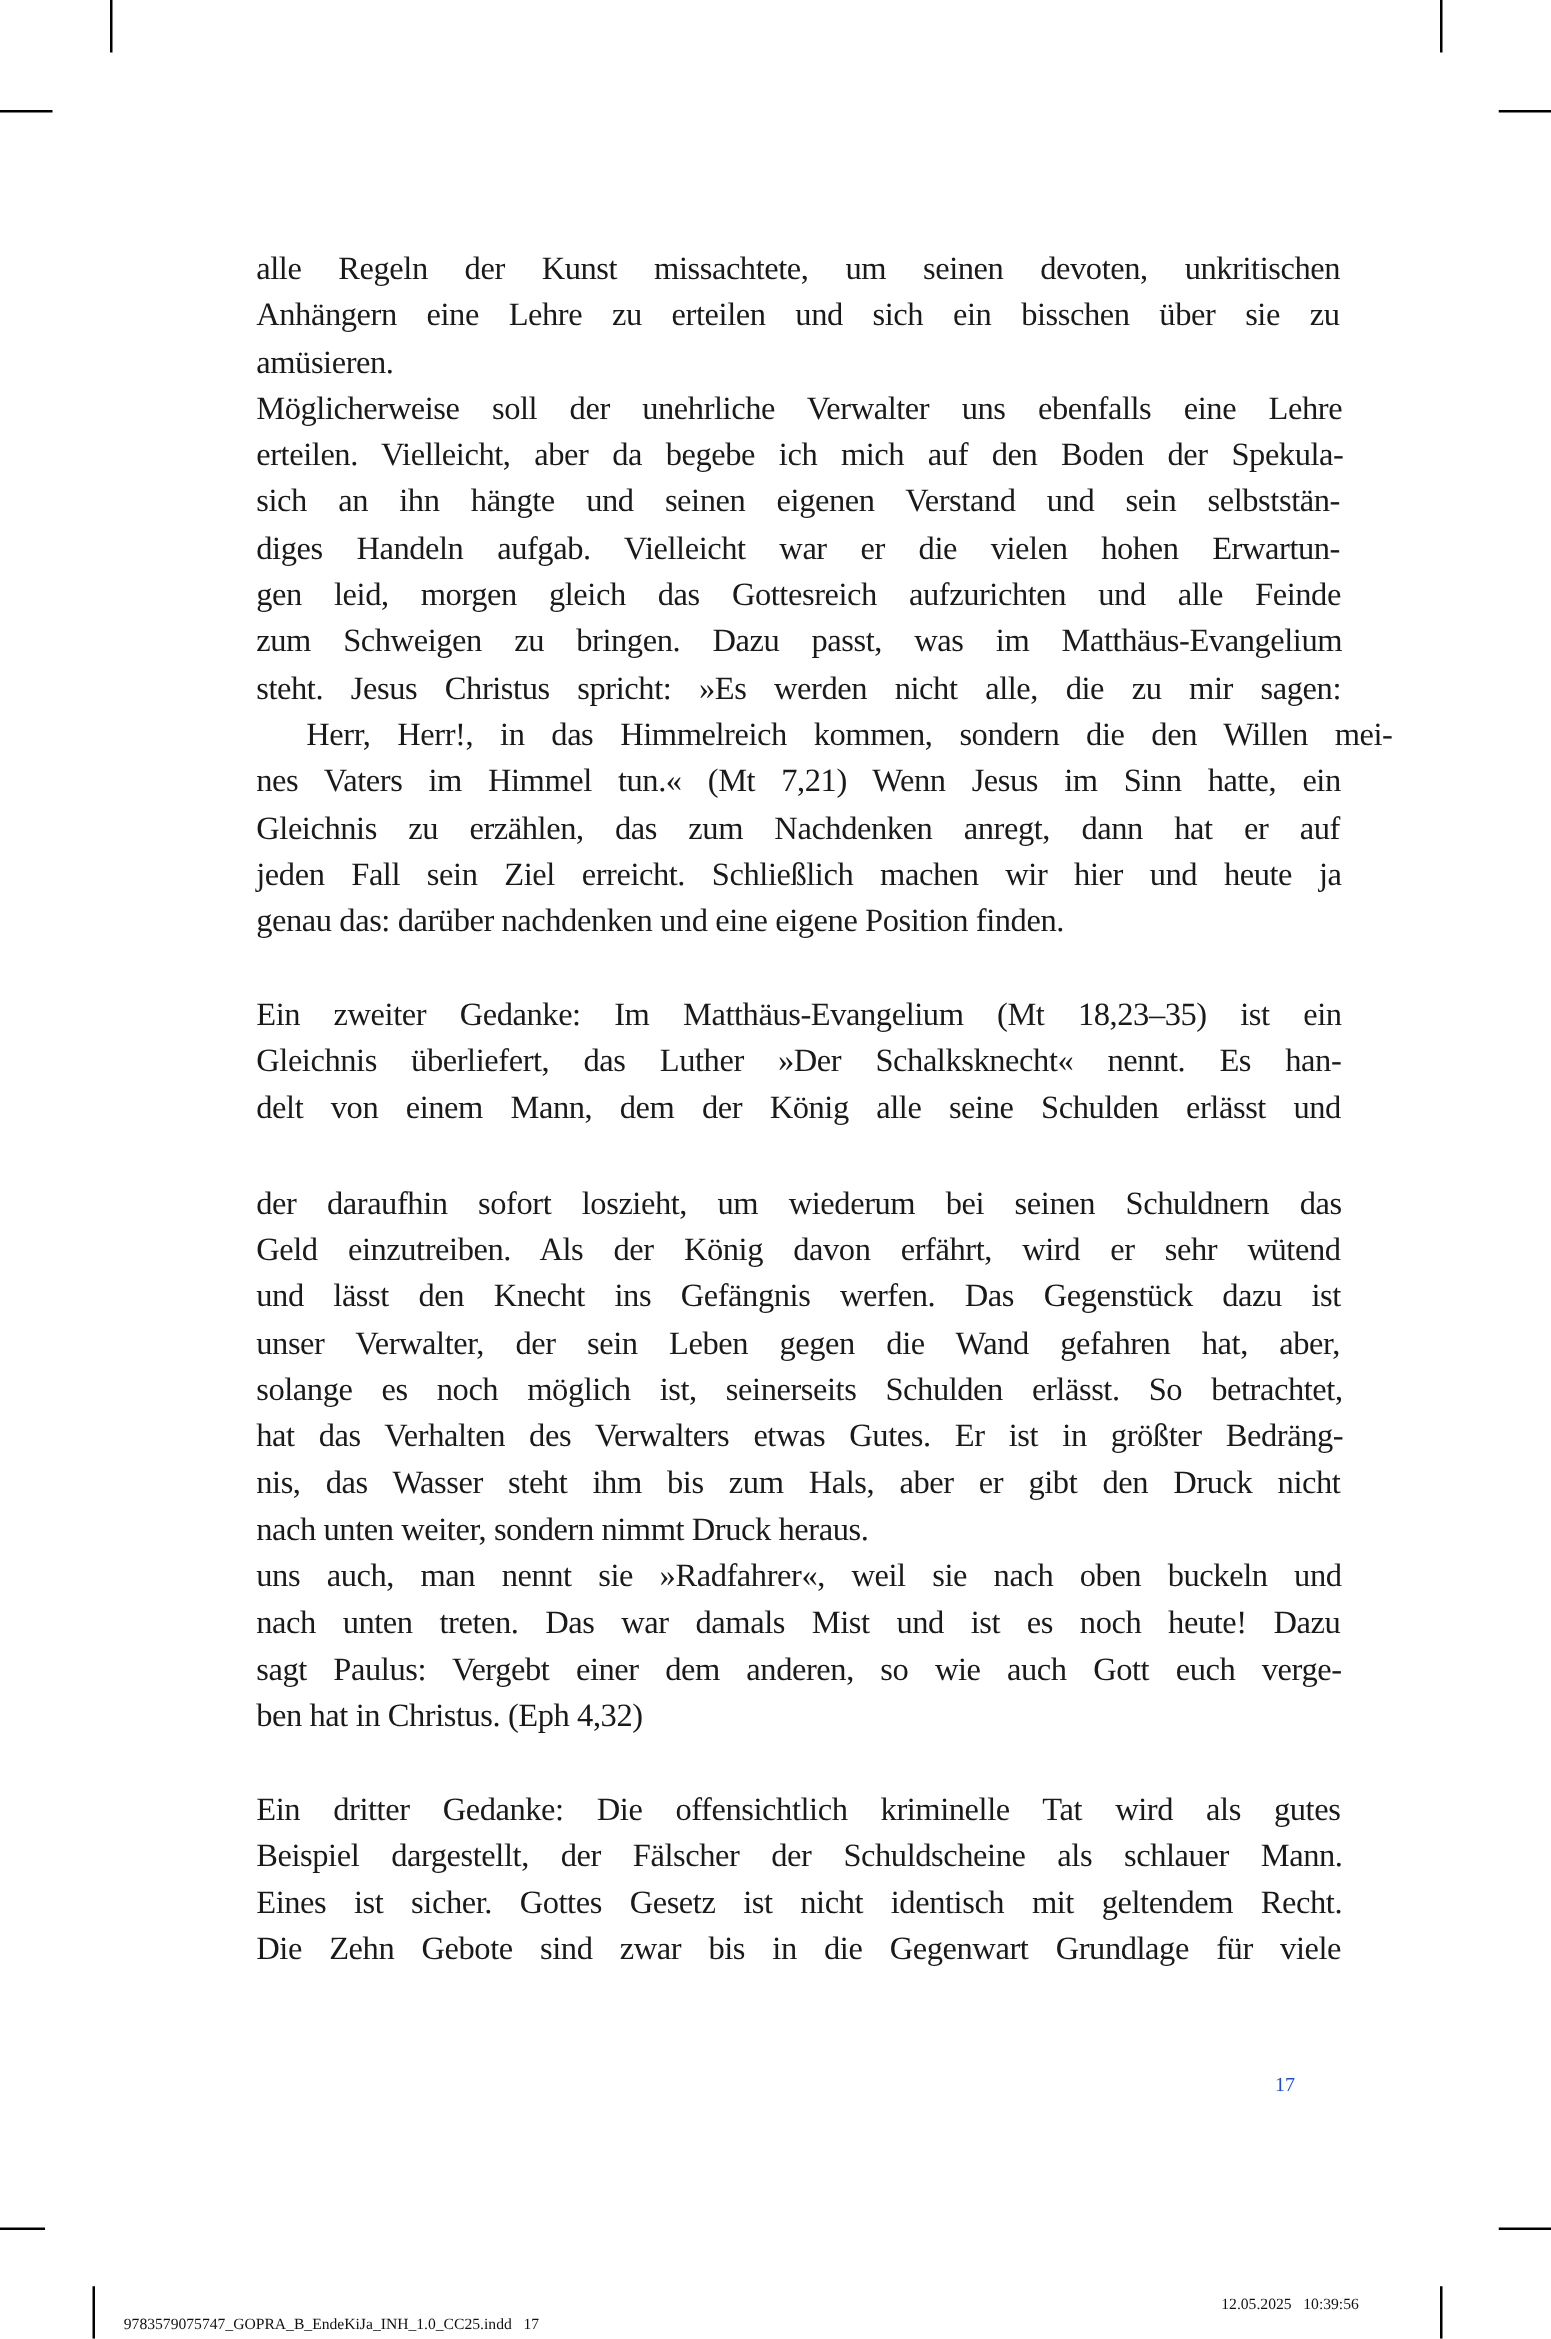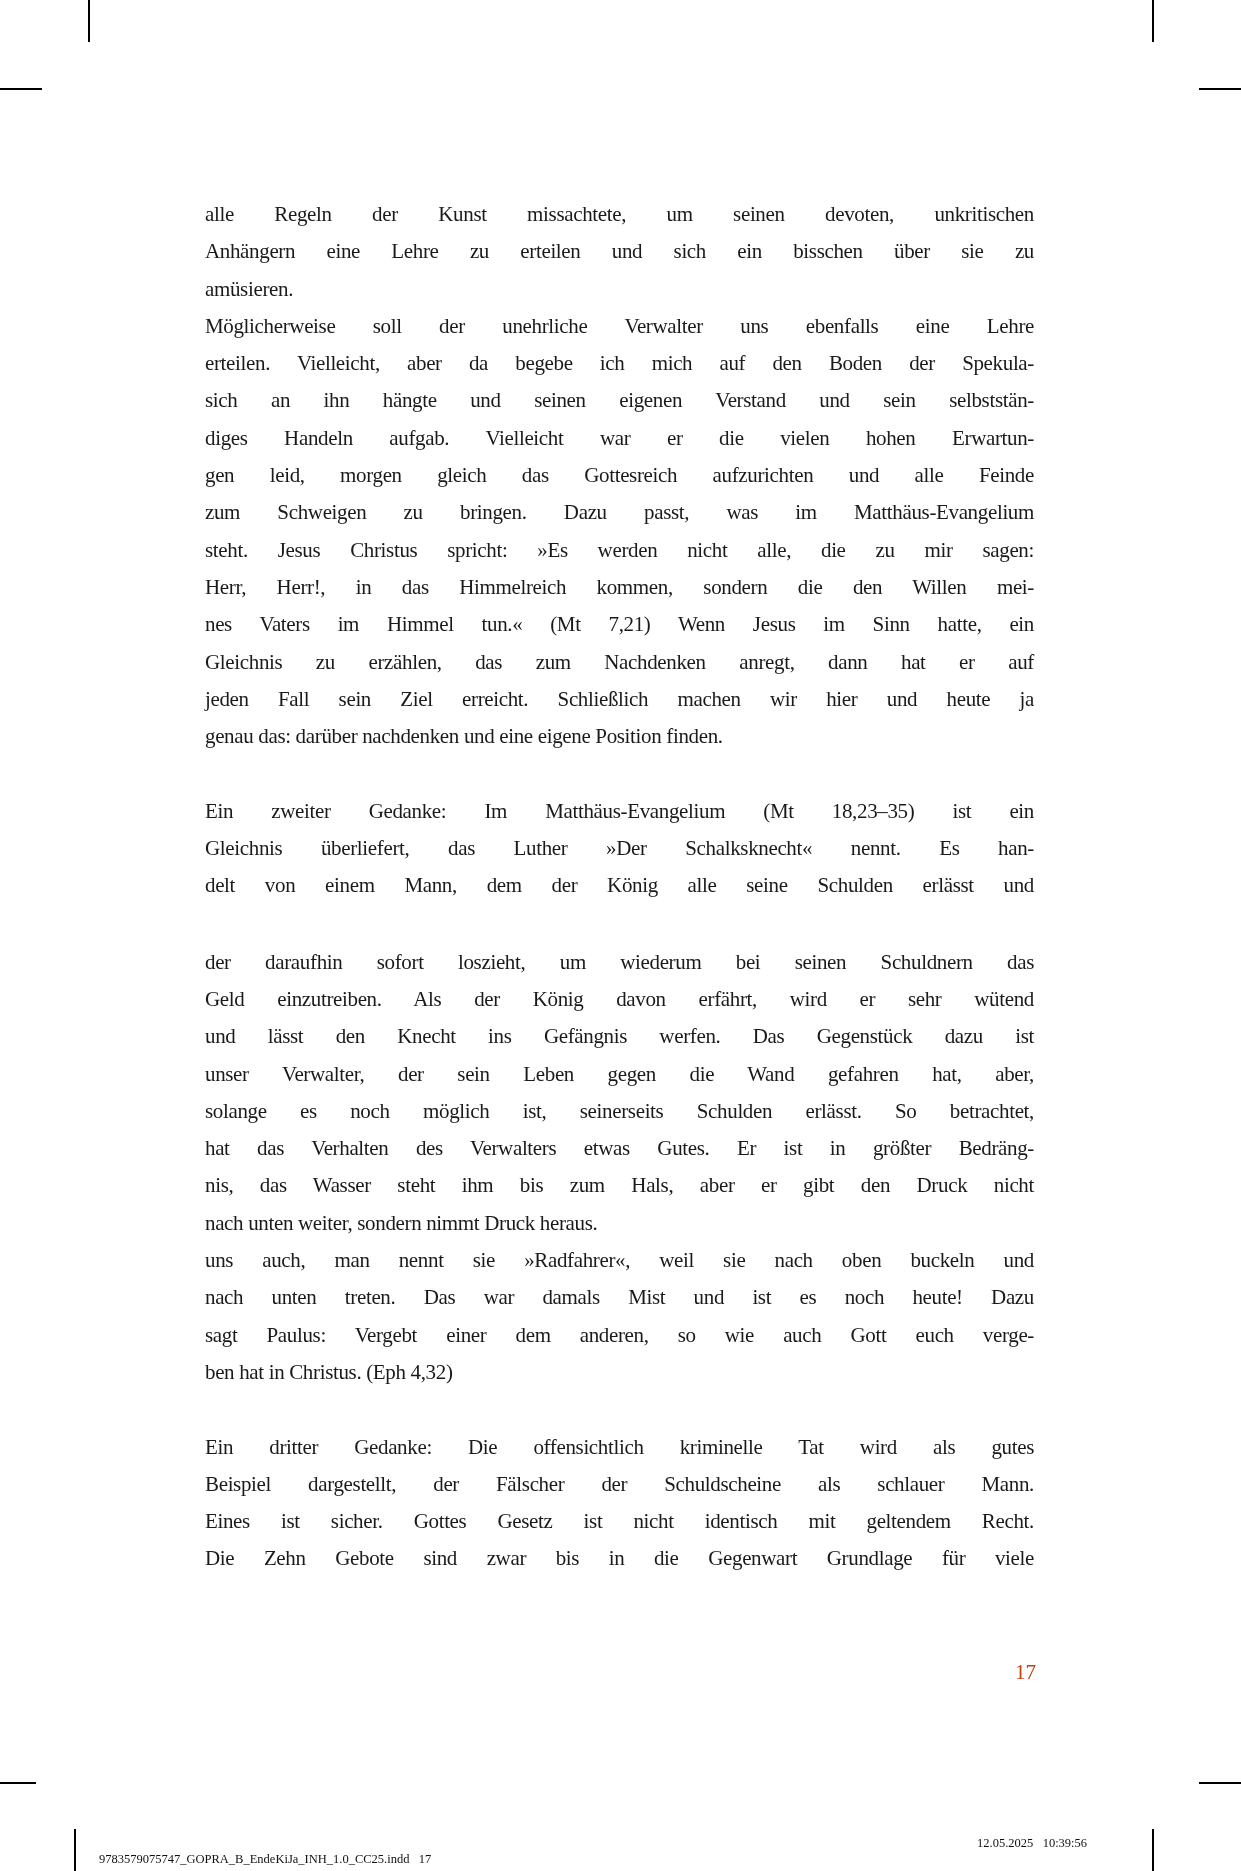--- a/index.html
+++ b/index.html
@@ -3,28 +3,28 @@
 <meta charset="utf-8">
 <style>
   html, body { margin: 0; padding: 0; background: #ffffff; }
   body { width: 1241px; height: 1871px; position: relative; overflow: hidden; }
   .crop { position: absolute; background: #000; }
   .cv { width: 1.5px; }
   .ch { height: 1.5px; }
   .page-text {
     position: absolute; left: 205px; top: 196px; width: 829px;
     font-family: "Liberation Serif", "DejaVu Serif", serif;
-    font-size: 21px; line-height: 37.3px; color: #1a1a1a;
+    font-size: 26px; line-height: 37.3px; color: #1a1a1a;
     letter-spacing: -0.35px;
   }
   .line { display: block; white-space: nowrap; text-align: justify; text-align-last: justify; height: 37.3px; }
   .line.last { text-align-last: left; }
   .folio {
     position: absolute; left: 1006px; top: 1660px; width: 30px; text-align: right;
-    font-family: "Liberation Serif", "DejaVu Serif", serif; font-size: 21px; color: #c2410c;
+    font-family: "Liberation Serif", "DejaVu Serif", serif; font-size: 16px; color: #1d4ed8;
   }
   .slug {
     position: absolute; top: 1836px;
     font-family: "Liberation Serif", "DejaVu Serif", serif; font-size: 12.5px; color: #111;
   }
 </style>
 </head>
 <body>
 
 <div class="crop cv" style="left:88px; top:0; height:42px;"></div>
@@ -40,21 +40,21 @@
     <span class="line" style="display: block; word-spacing: 23.3594px;">alle Regeln der Kunst missachtete, um seinen devoten, unkritischen</span>
     <span class="line" style="display: block; word-spacing: 17.679px;">Anhängern eine Lehre zu erteilen und sich ein bisschen über sie zu</span>
     <span class="line last">amüsieren.</span>
     <span class="line" style="display: block; word-spacing: 19.8008px;">Möglicherweise soll der unehrliche Verwalter uns ebenfalls eine Lehre</span>
     <span class="line" style="display: block; word-spacing: 12.831px;">erteilen. Vielleicht, aber da begebe ich mich auf den Boden der Spekula-</span>
     <span class="line" style="display: block; word-spacing: 18.9016px;">sich an ihn hängte und seinen eigenen Verstand und sein selbststän-</span>
     <span class="line" style="display: block; word-spacing: 20.8351px;">diges Handeln aufgab. Vielleicht war er die vielen hohen Erwartun-</span>
     <span class="line" style="display: block; word-spacing: 19.5312px;">gen leid, morgen gleich das Gottesreich aufzurichten und alle Feinde</span>
     <span class="line" style="display: block; word-spacing: 19.6836px;">zum Schweigen zu bringen. Dazu passt, was im Matthäus-Evangelium</span>
     <span class="line" style="display: block; word-spacing: 15.9631px;">steht. Jesus Christus spricht: »Es werden nicht alle, die zu mir sagen:</span>
-    <span class="line" style="display: block; word-spacing: 15.3484px;">Herr, Herr!, in das Himmelreich kommen, sondern die den Willen mei-</span>
+    <span class="line" style="display: block; word-spacing: 15.3484px; margin-left: 40px;">Herr, Herr!, in das Himmelreich kommen, sondern die den Willen mei-</span>
     <span class="line" style="display: block; word-spacing: 14.7227px;">nes Vaters im Himmel tun.« (Mt 7,21) Wenn Jesus im Sinn hatte, ein</span>
     <span class="line" style="display: block; word-spacing: 18.9375px;">Gleichnis zu erzählen, das zum Nachdenken anregt, dann hat er auf</span>
     <span class="line" style="display: block; word-spacing: 15.2898px;">jeden Fall sein Ziel erreicht. Schließlich machen wir hier und heute ja</span>
     <span class="line last">genau das: darüber nachdenken und eine eigene Position finden.</span>
     <span class="line last"></span>
     <span class="line" style="display: block; word-spacing: 20.668px;">Ein zweiter Gedanke: Im Matthäus-Evangelium (Mt 18,23–35) ist ein</span>
     <span class="line" style="display: block; word-spacing: 21.2305px;">Gleichnis überliefert, das Luther »Der Schalksknecht« nennt. Es han-</span>
     <span class="line" style="display: block; word-spacing: 15.8693px;">delt von einem Mann, dem der König alle seine Schulden erlässt und</span>
     <span class="line" style="display: block; word-spacing: 18.2622px; margin-top: 39px;">der daraufhin sofort loszieht, um wiederum bei seinen Schuldnern das</span>
     <span class="line" style="display: block; word-spacing: 18.0422px;">Geld einzutreiben. Als der König davon erfährt, wird er sehr wütend</span>

